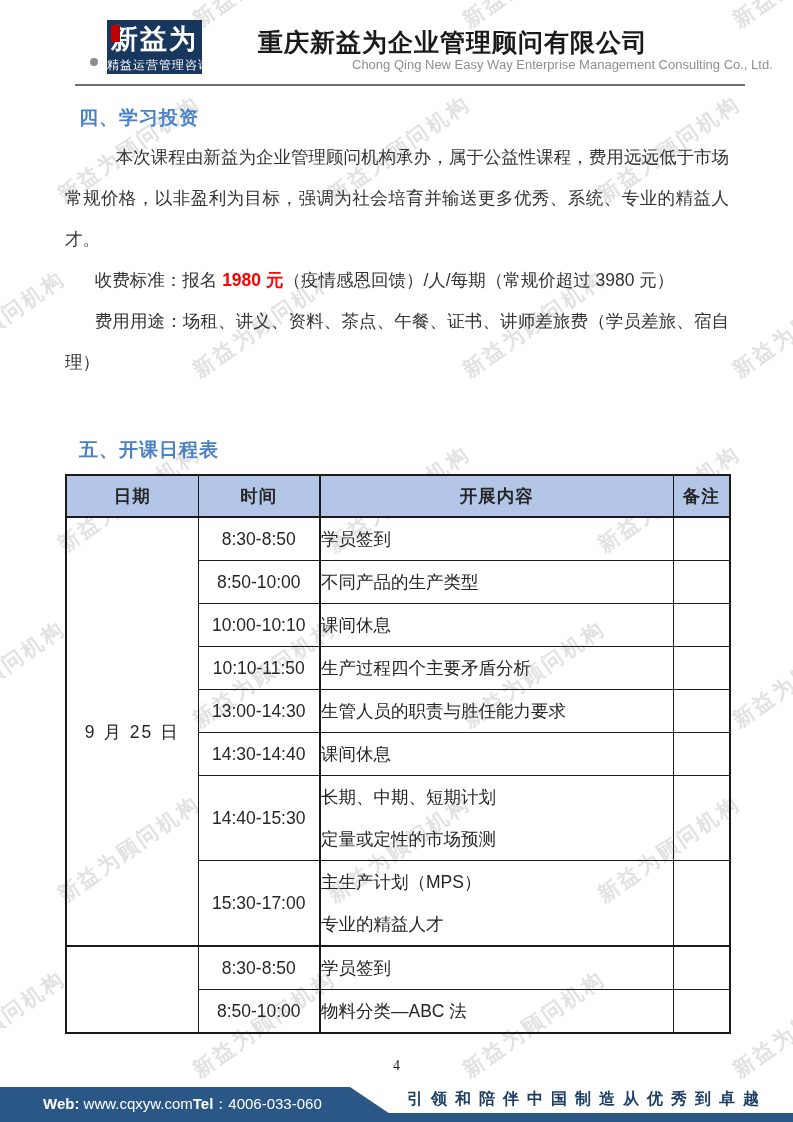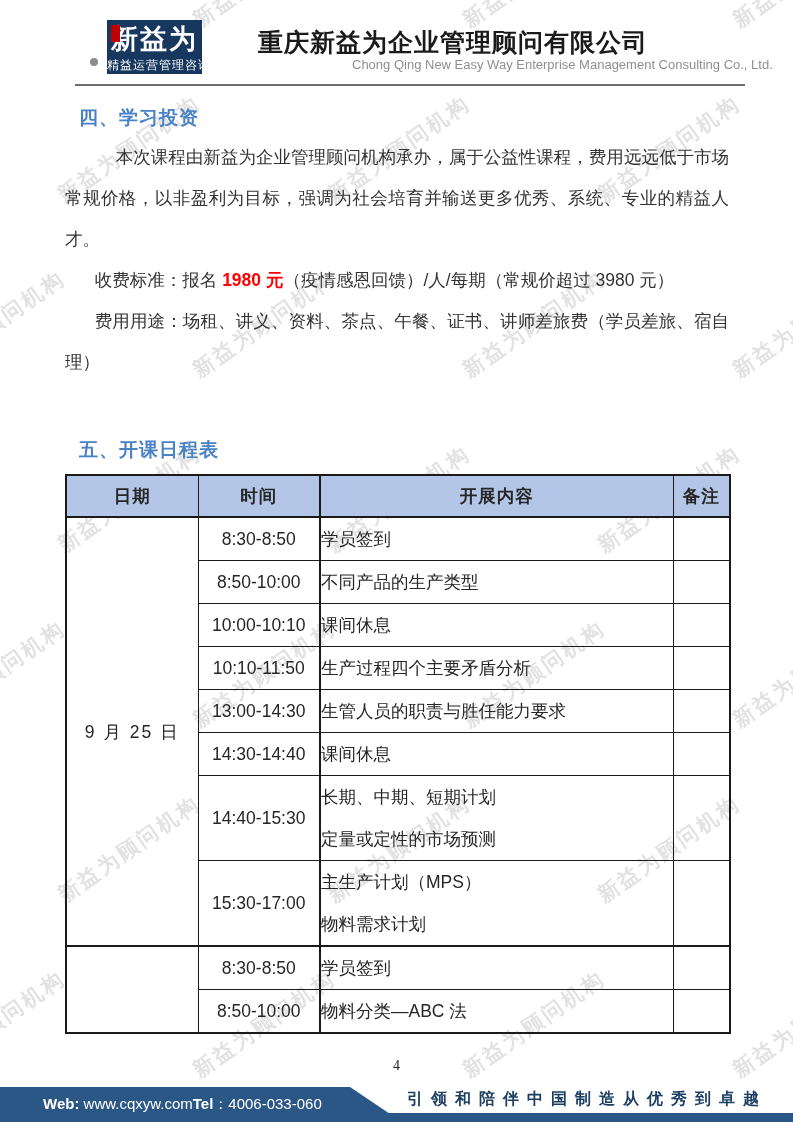--- a/index.html
+++ b/index.html
@@ -192,21 +192,21 @@
             <td class="content-cell">
               <div class="line">长期、中期、短期计划</div>
               <div class="line">定量或定性的市场预测</div>
             </td>
             <td class="remark-cell"></td>
           </tr>
           <tr>
             <td class="time-cell">15:30-17:00</td>
             <td class="content-cell">
               <div class="line">主生产计划（MPS）</div>
-              <div class="line">物料需求计划</div>
+              <div class="line">专业的精益人才</div>
             </td>
             <td class="remark-cell"></td>
           </tr>
           <tr class="group-start">
             <td class="date-cell" rowspan="2"></td>
             <td class="time-cell">8:30-8:50</td>
             <td class="content-cell">
               <div class="line">学员签到</div>
             </td>
             <td class="remark-cell"></td>

